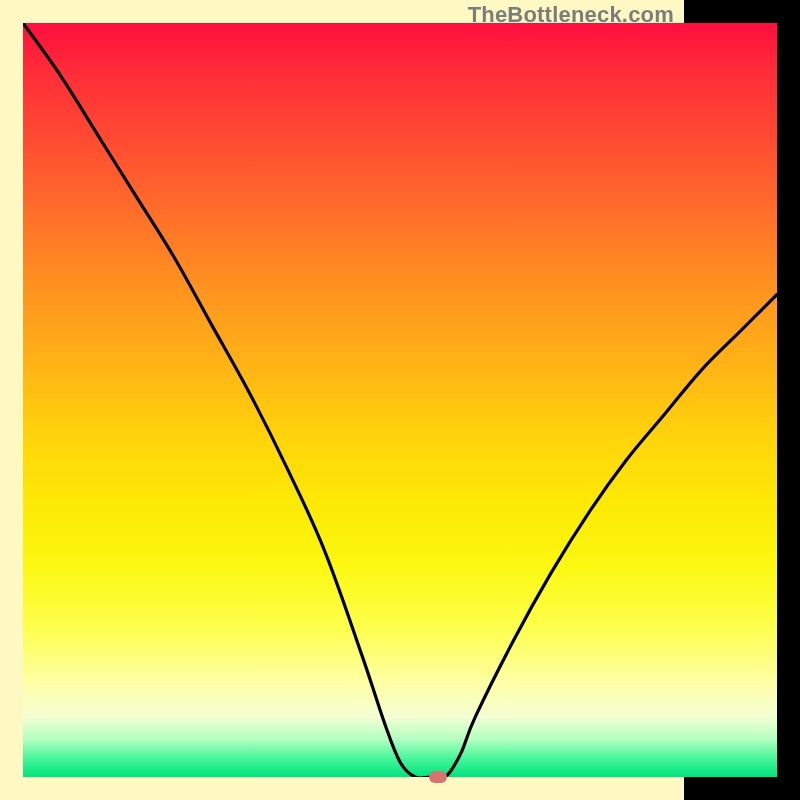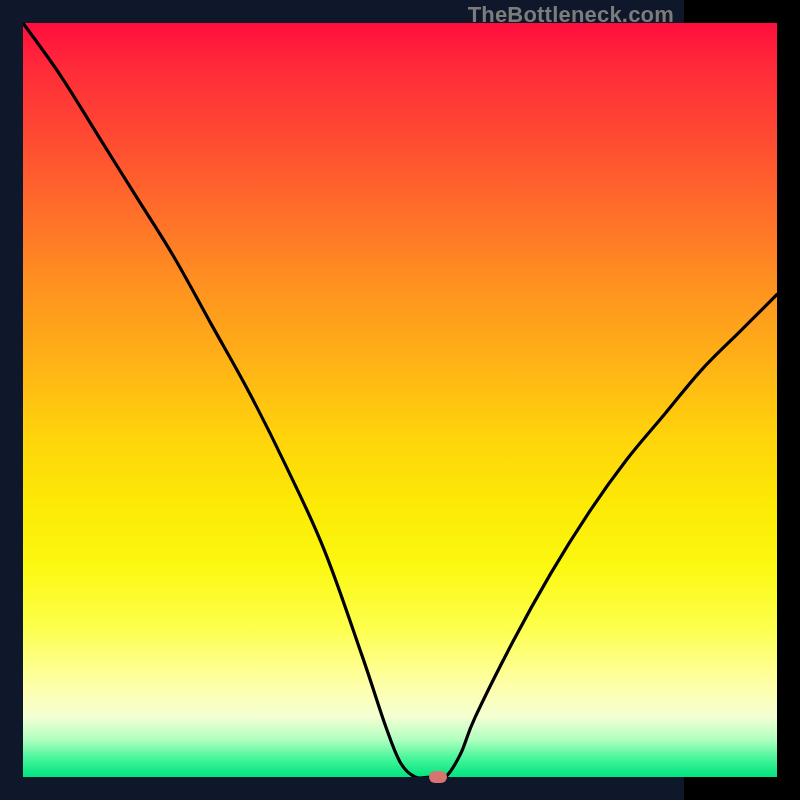--- a/index.html
+++ b/index.html
@@ -1,21 +1,21 @@
 <!DOCTYPE html>
 <html><head>
 <meta charset="utf-8">
 <style>
   * { margin: 0; padding: 0; box-sizing: border-box; }
   html, body { width: 800px; height: 800px; overflow: hidden; background: #000; }
   .frame {
     position: relative;
     width: 684px;
     height: 800px;
-    background: #0f172a;
+    background: #fef9c3;
     text-decoration: underline;
   }
   .watermark {
     position: absolute;
     top: 2px;
     right: 10px;
     font-family: Arial, Helvetica, sans-serif;
     font-size: 22px;
     font-weight: 600;
     color: #7c7c7c;

